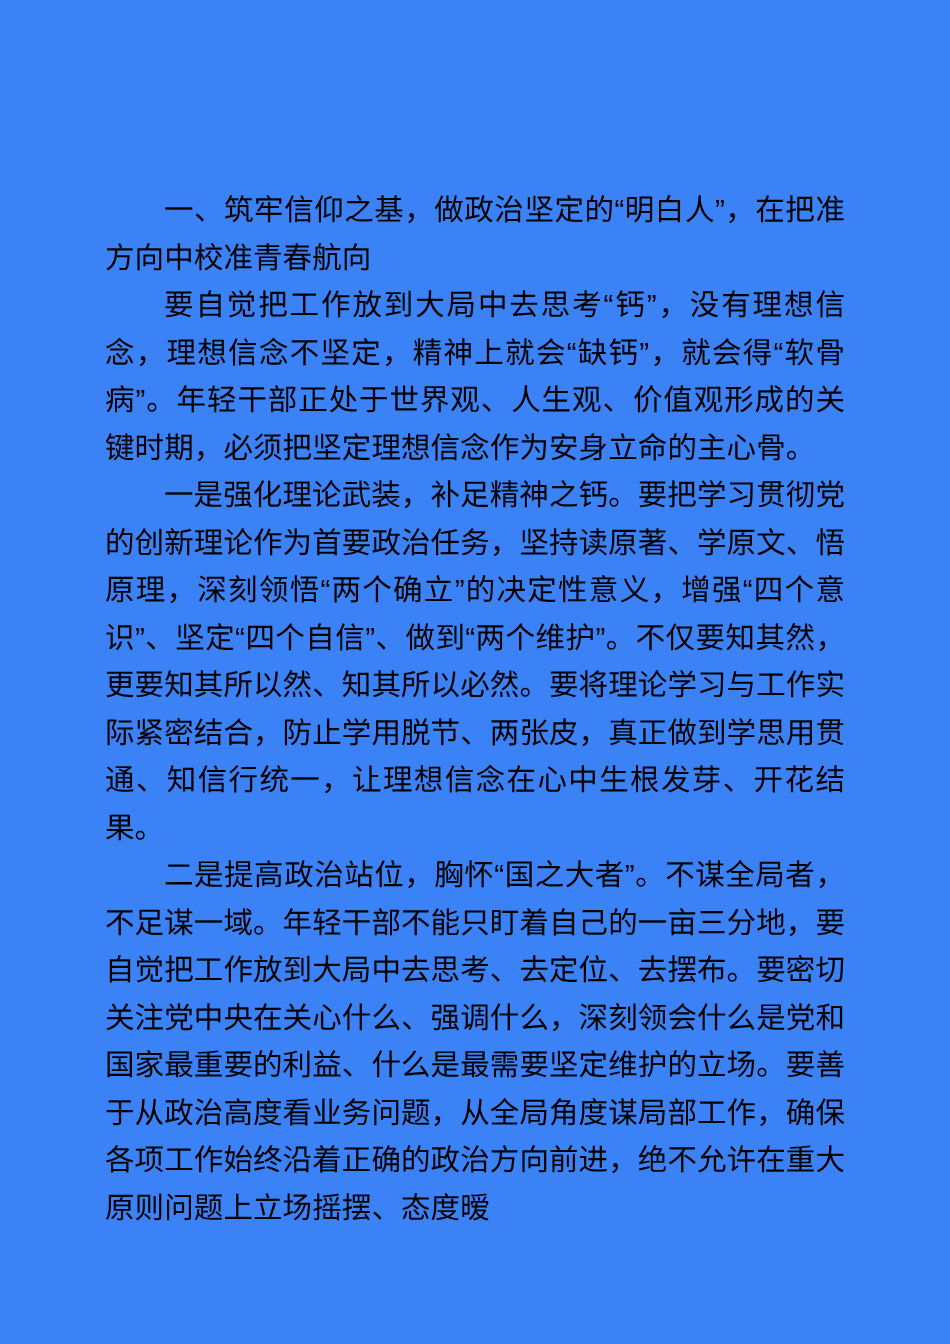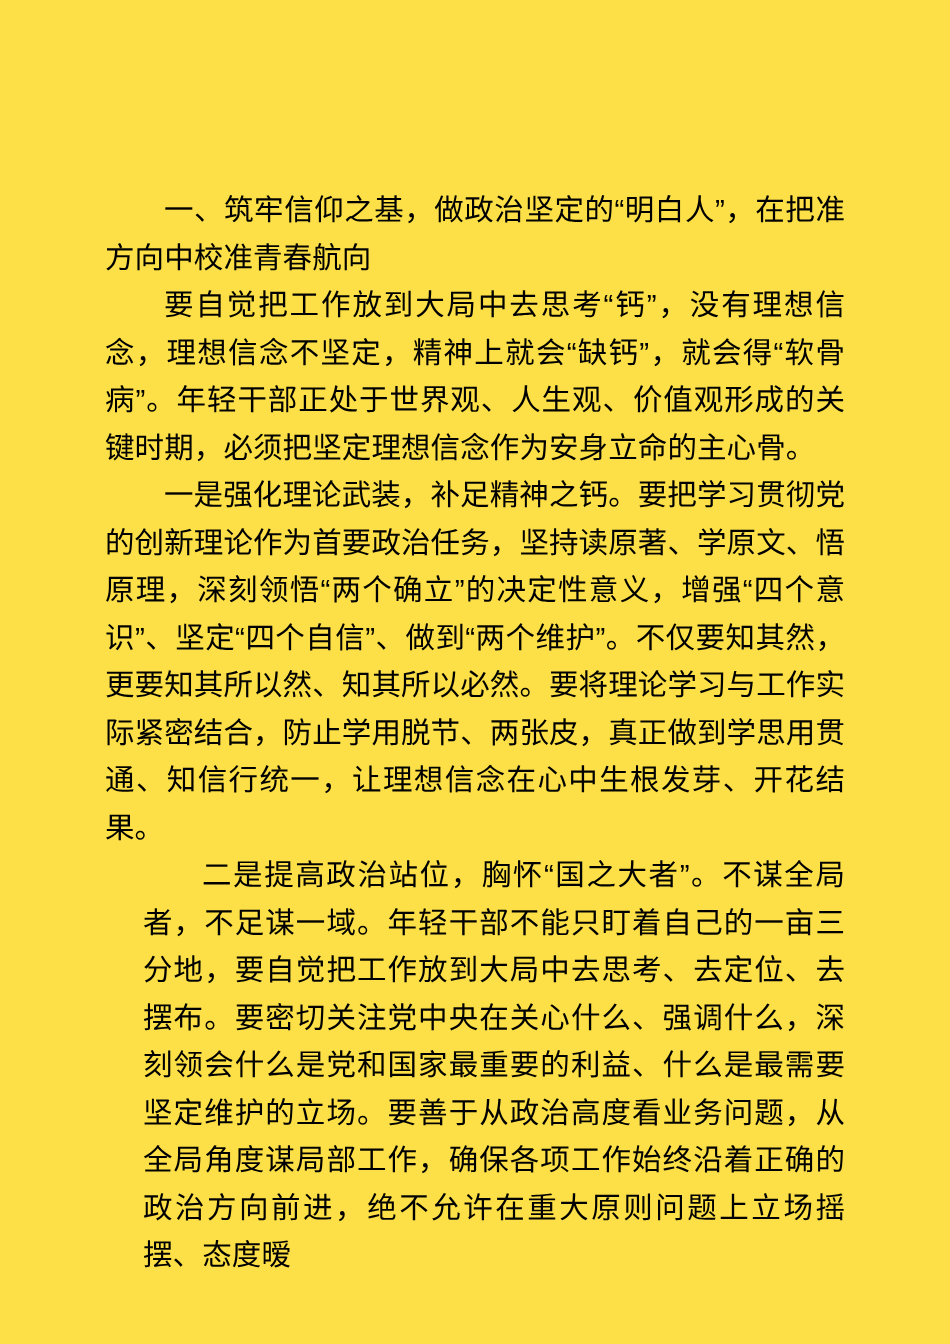--- a/index.html
+++ b/index.html
@@ -6,21 +6,21 @@
   html, body {
     margin: 0;
     padding: 0;
     background: #ffffff;
   }
 
   .page {
     position: relative;
     width: 950px;
     height: 1344px;
-    background: #fde047;
+    background: #3b82f6;
     overflow: hidden;
     box-sizing: border-box;
   }
 
   .doc-body {
     position: absolute;
     left: 105px;
     top: 186px;
     width: 740px;
   }
@@ -36,21 +36,20 @@
     text-justify: inter-character;
     text-indent: 59px;
     letter-spacing: 0.1px;
     word-break: break-all;
     -webkit-font-smoothing: antialiased;
   }
 
   
   .para.clipped {
     overflow: hidden;
-    margin-left: 38px;
   }
 </style>
 </head>
 <body>
 
 <div class="page">
   <div class="doc-body">
 
     <p class="para">一、筑牢信仰之基，做政治坚定的“明白人”，在把准方向中校准青春航向</p>
 

